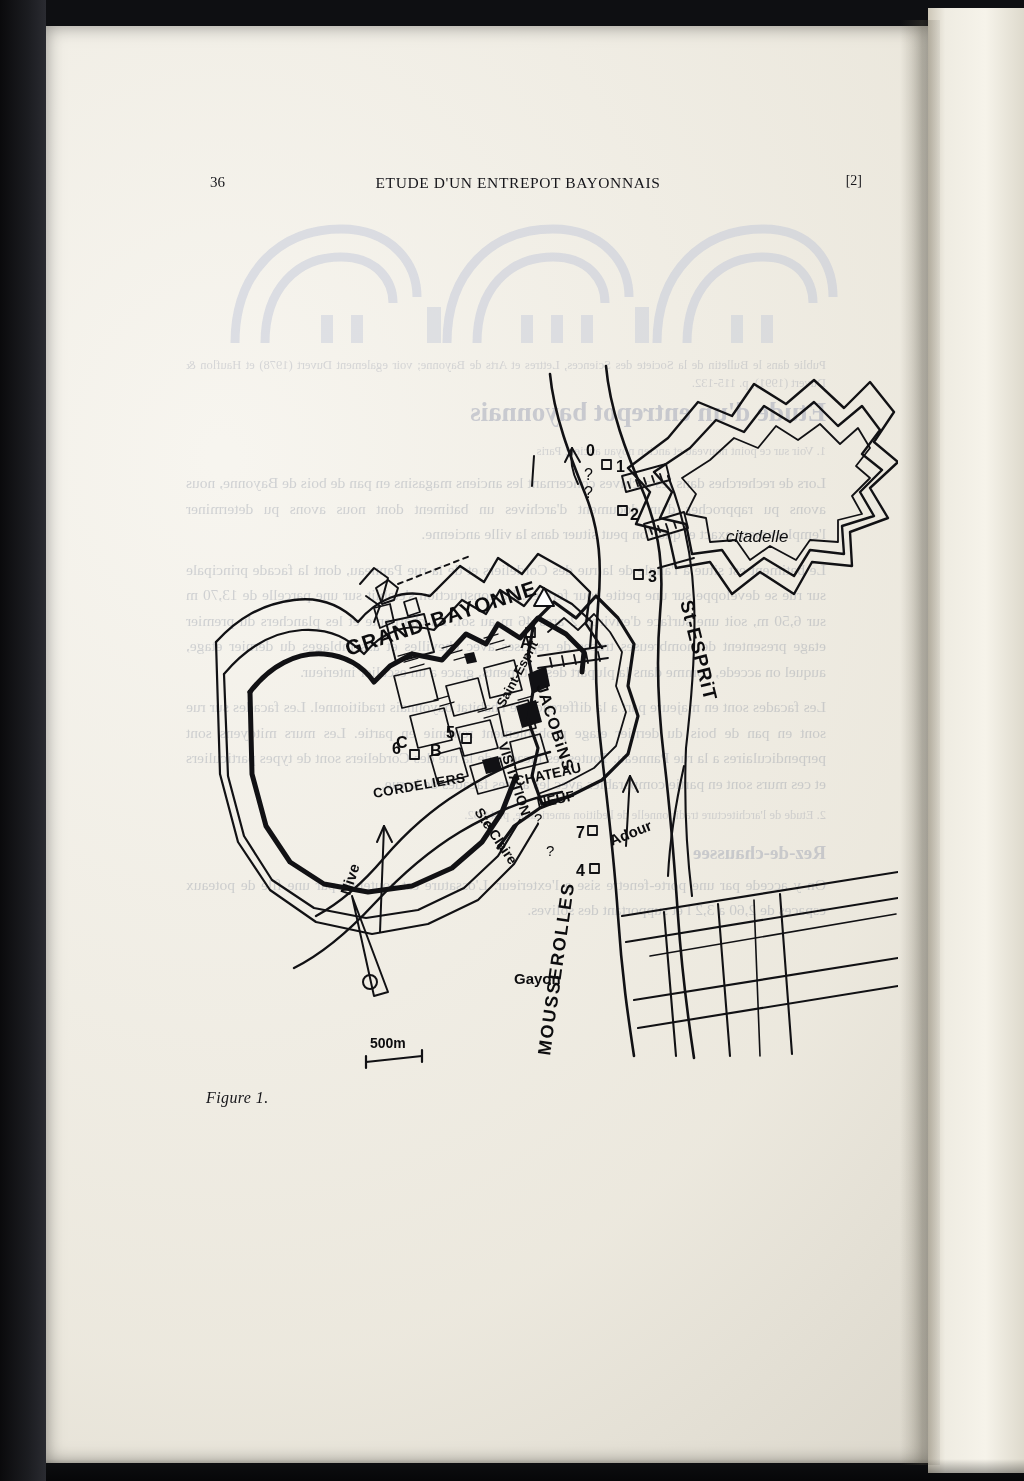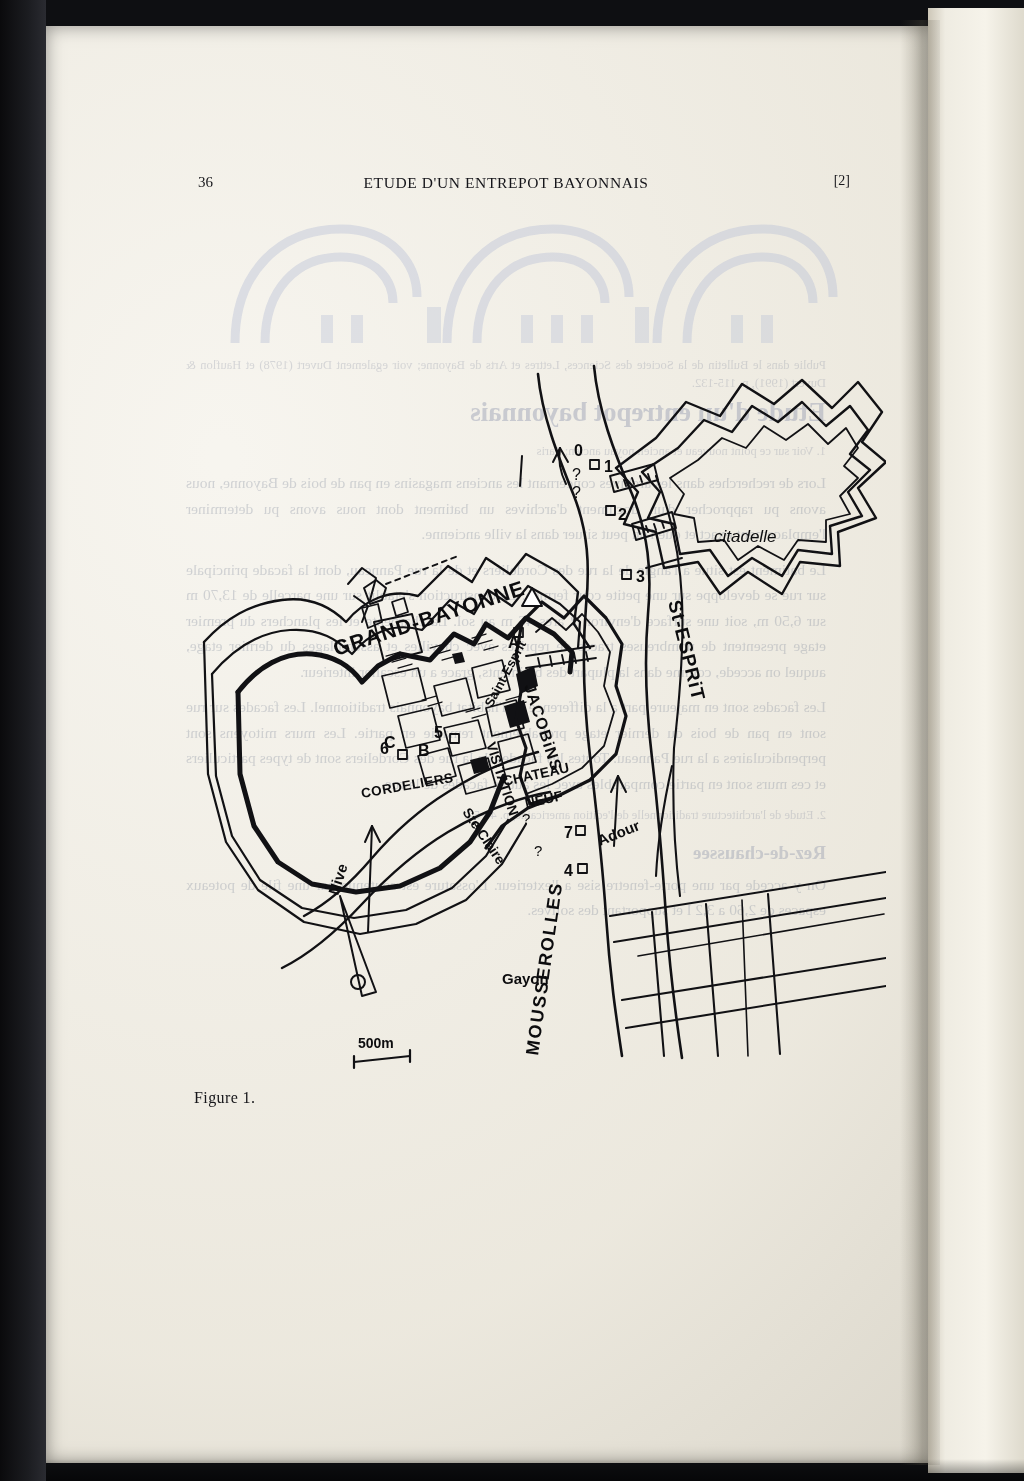--- a/index.html
+++ b/index.html
@@ -54,21 +54,21 @@
   }
   .page-bottom-shadow{
     position:absolute;
     left:46px; bottom:0; width:982px; height: 22px;
     background: linear-gradient(180deg, rgba(0,0,0,0) 0%, rgba(0,0,0,0.55) 100%);
   }
 
   
   .content {
     position: absolute;
-    left: 0; top: 0; width: 882px; height: 1437px;
+    left: 12px; top: 0; width: 882px; height: 1437px;
     z-index: 5;
   }
   .running-head {
     position: absolute;
     left: 150px; top: 148px;
     width: 620px;
     text-align: center;
     font-size: 15.5px;
     letter-spacing: 0.6px;
     color: #15151a;
@@ -83,20 +83,21 @@
   .folio-right {
     position: absolute;
     right: 78px; top: 147px;
     font-size: 14px;
     color: #18181c;
   }
   .figure-caption {
     position: absolute;
     left: 148px; top: 1063px;
     font-size: 16px;
+    font-style: italic;
     color: #16161a;
     letter-spacing: 0.4px;
   }
 
   
   .showthrough {
     position: absolute;
     left: 140px; top: 330px;
     width: 640px;
     transform: scaleX(-1);

